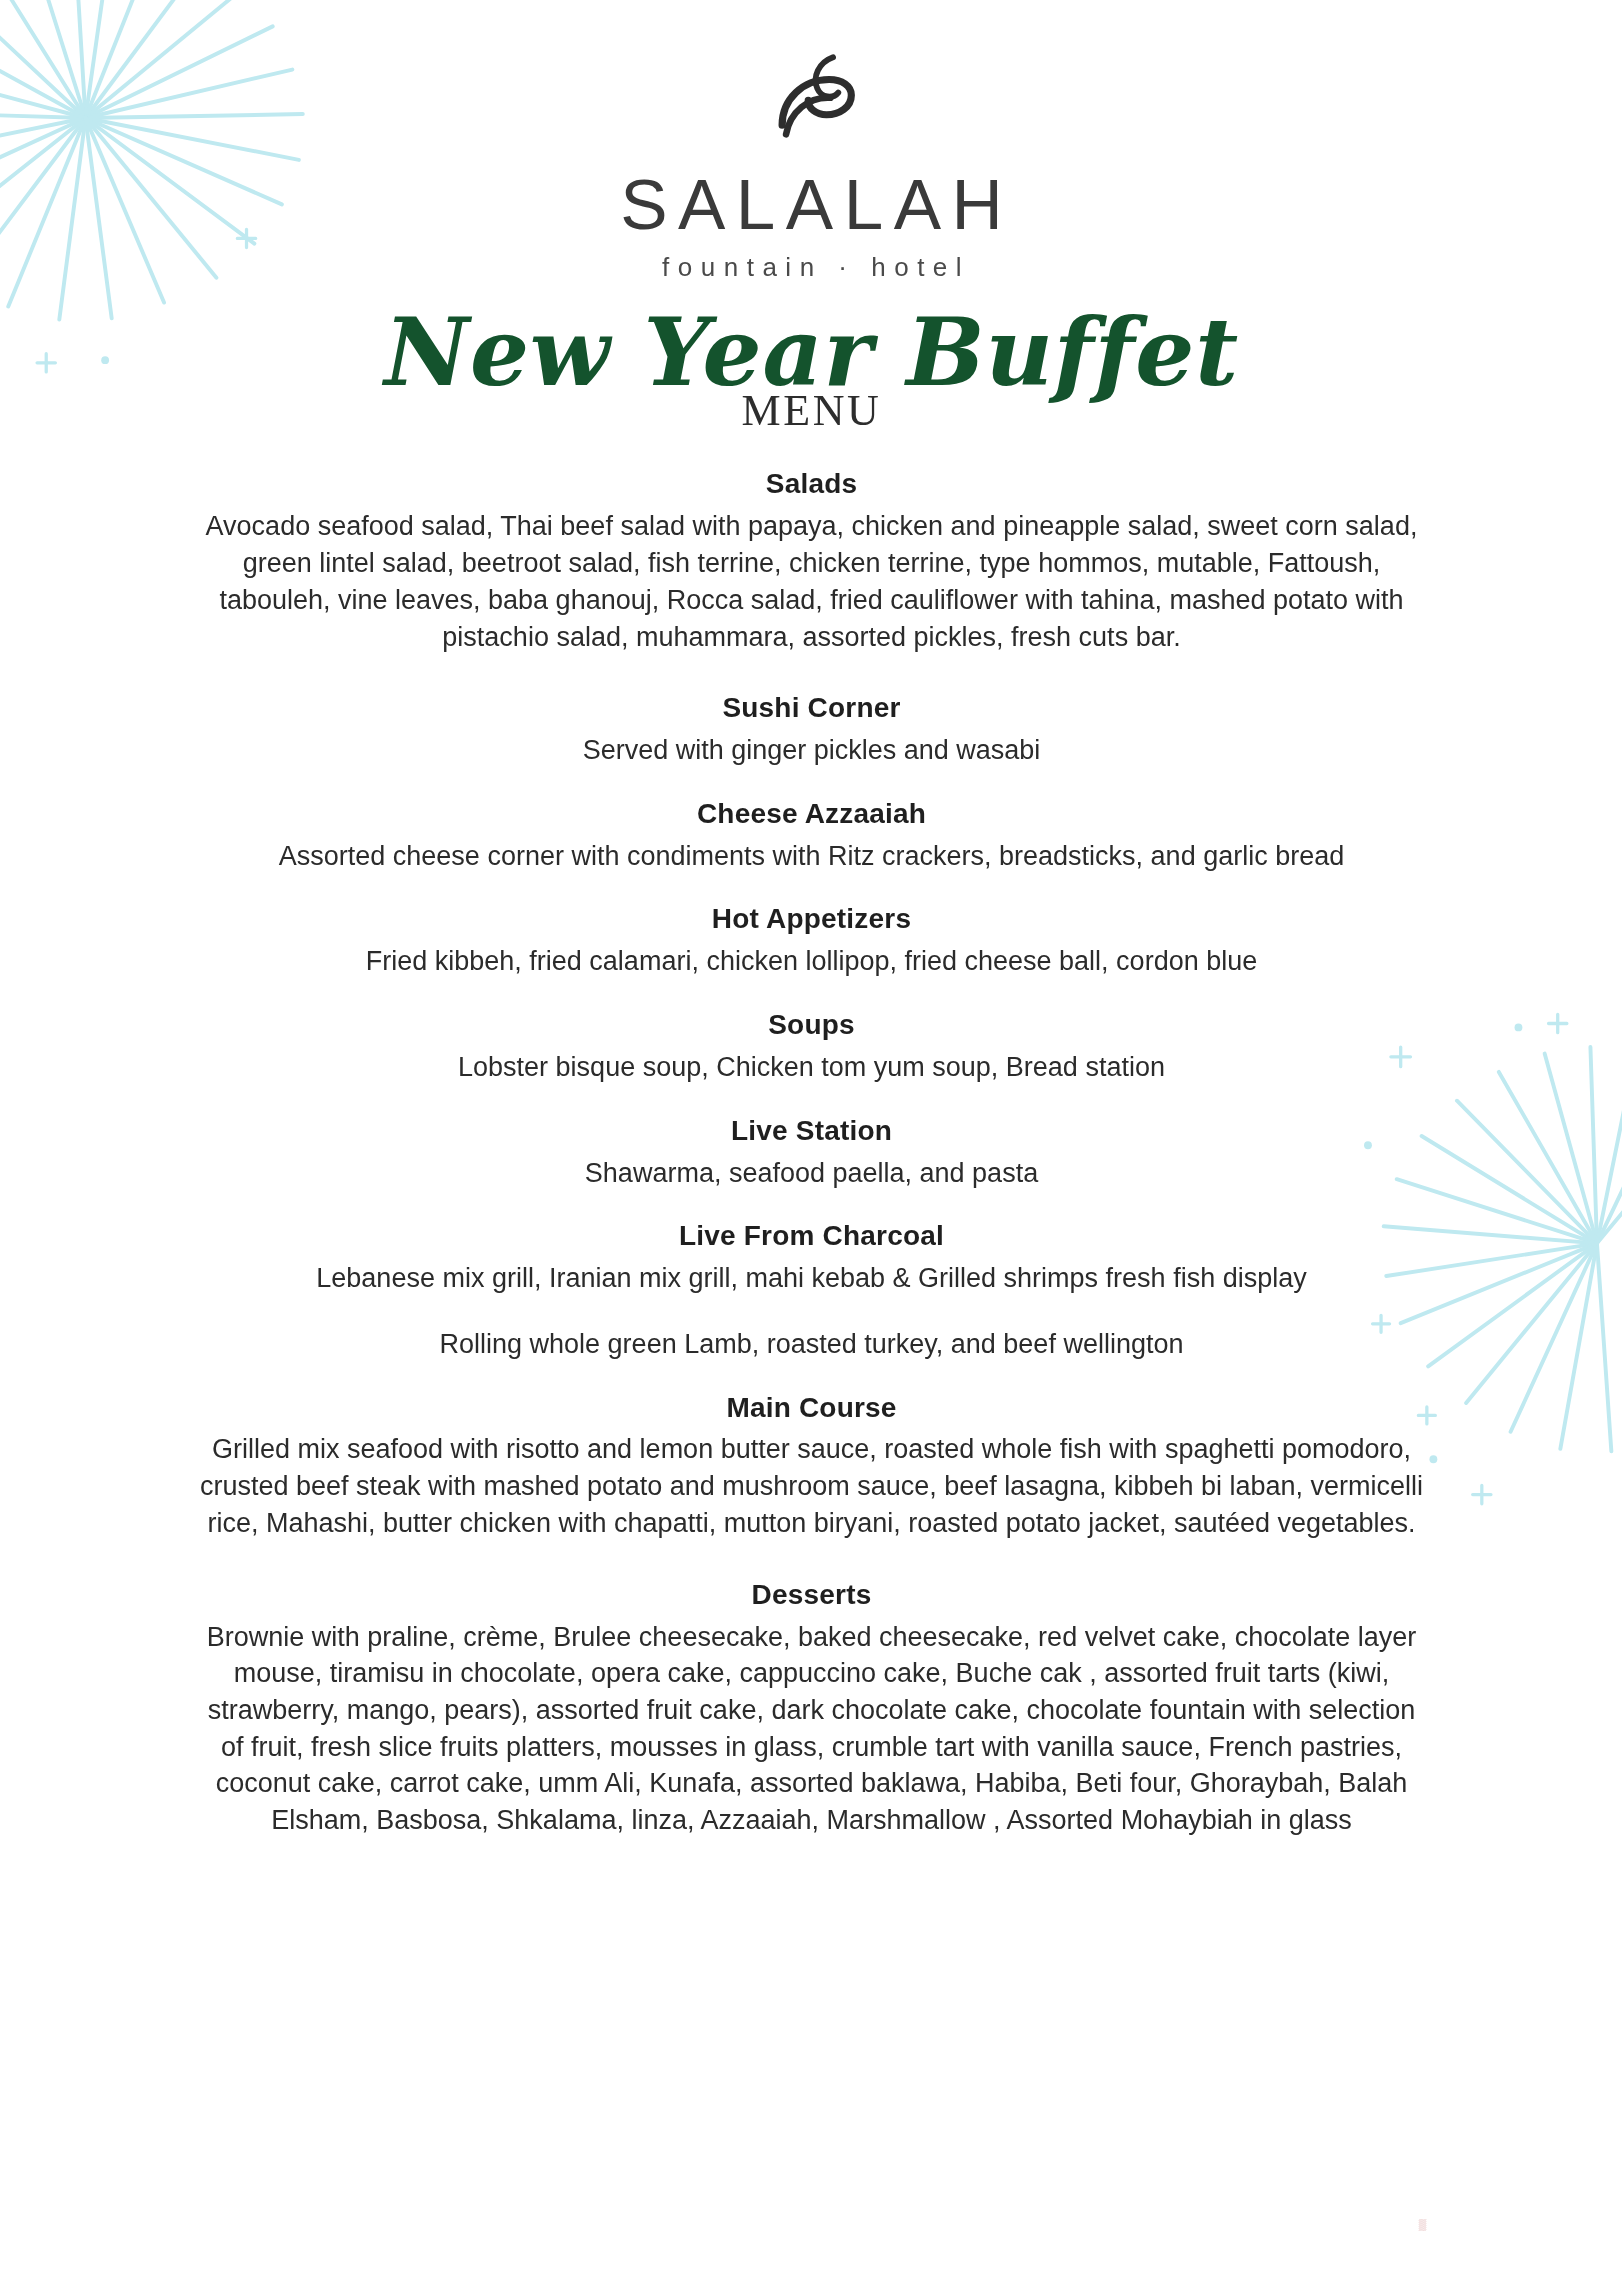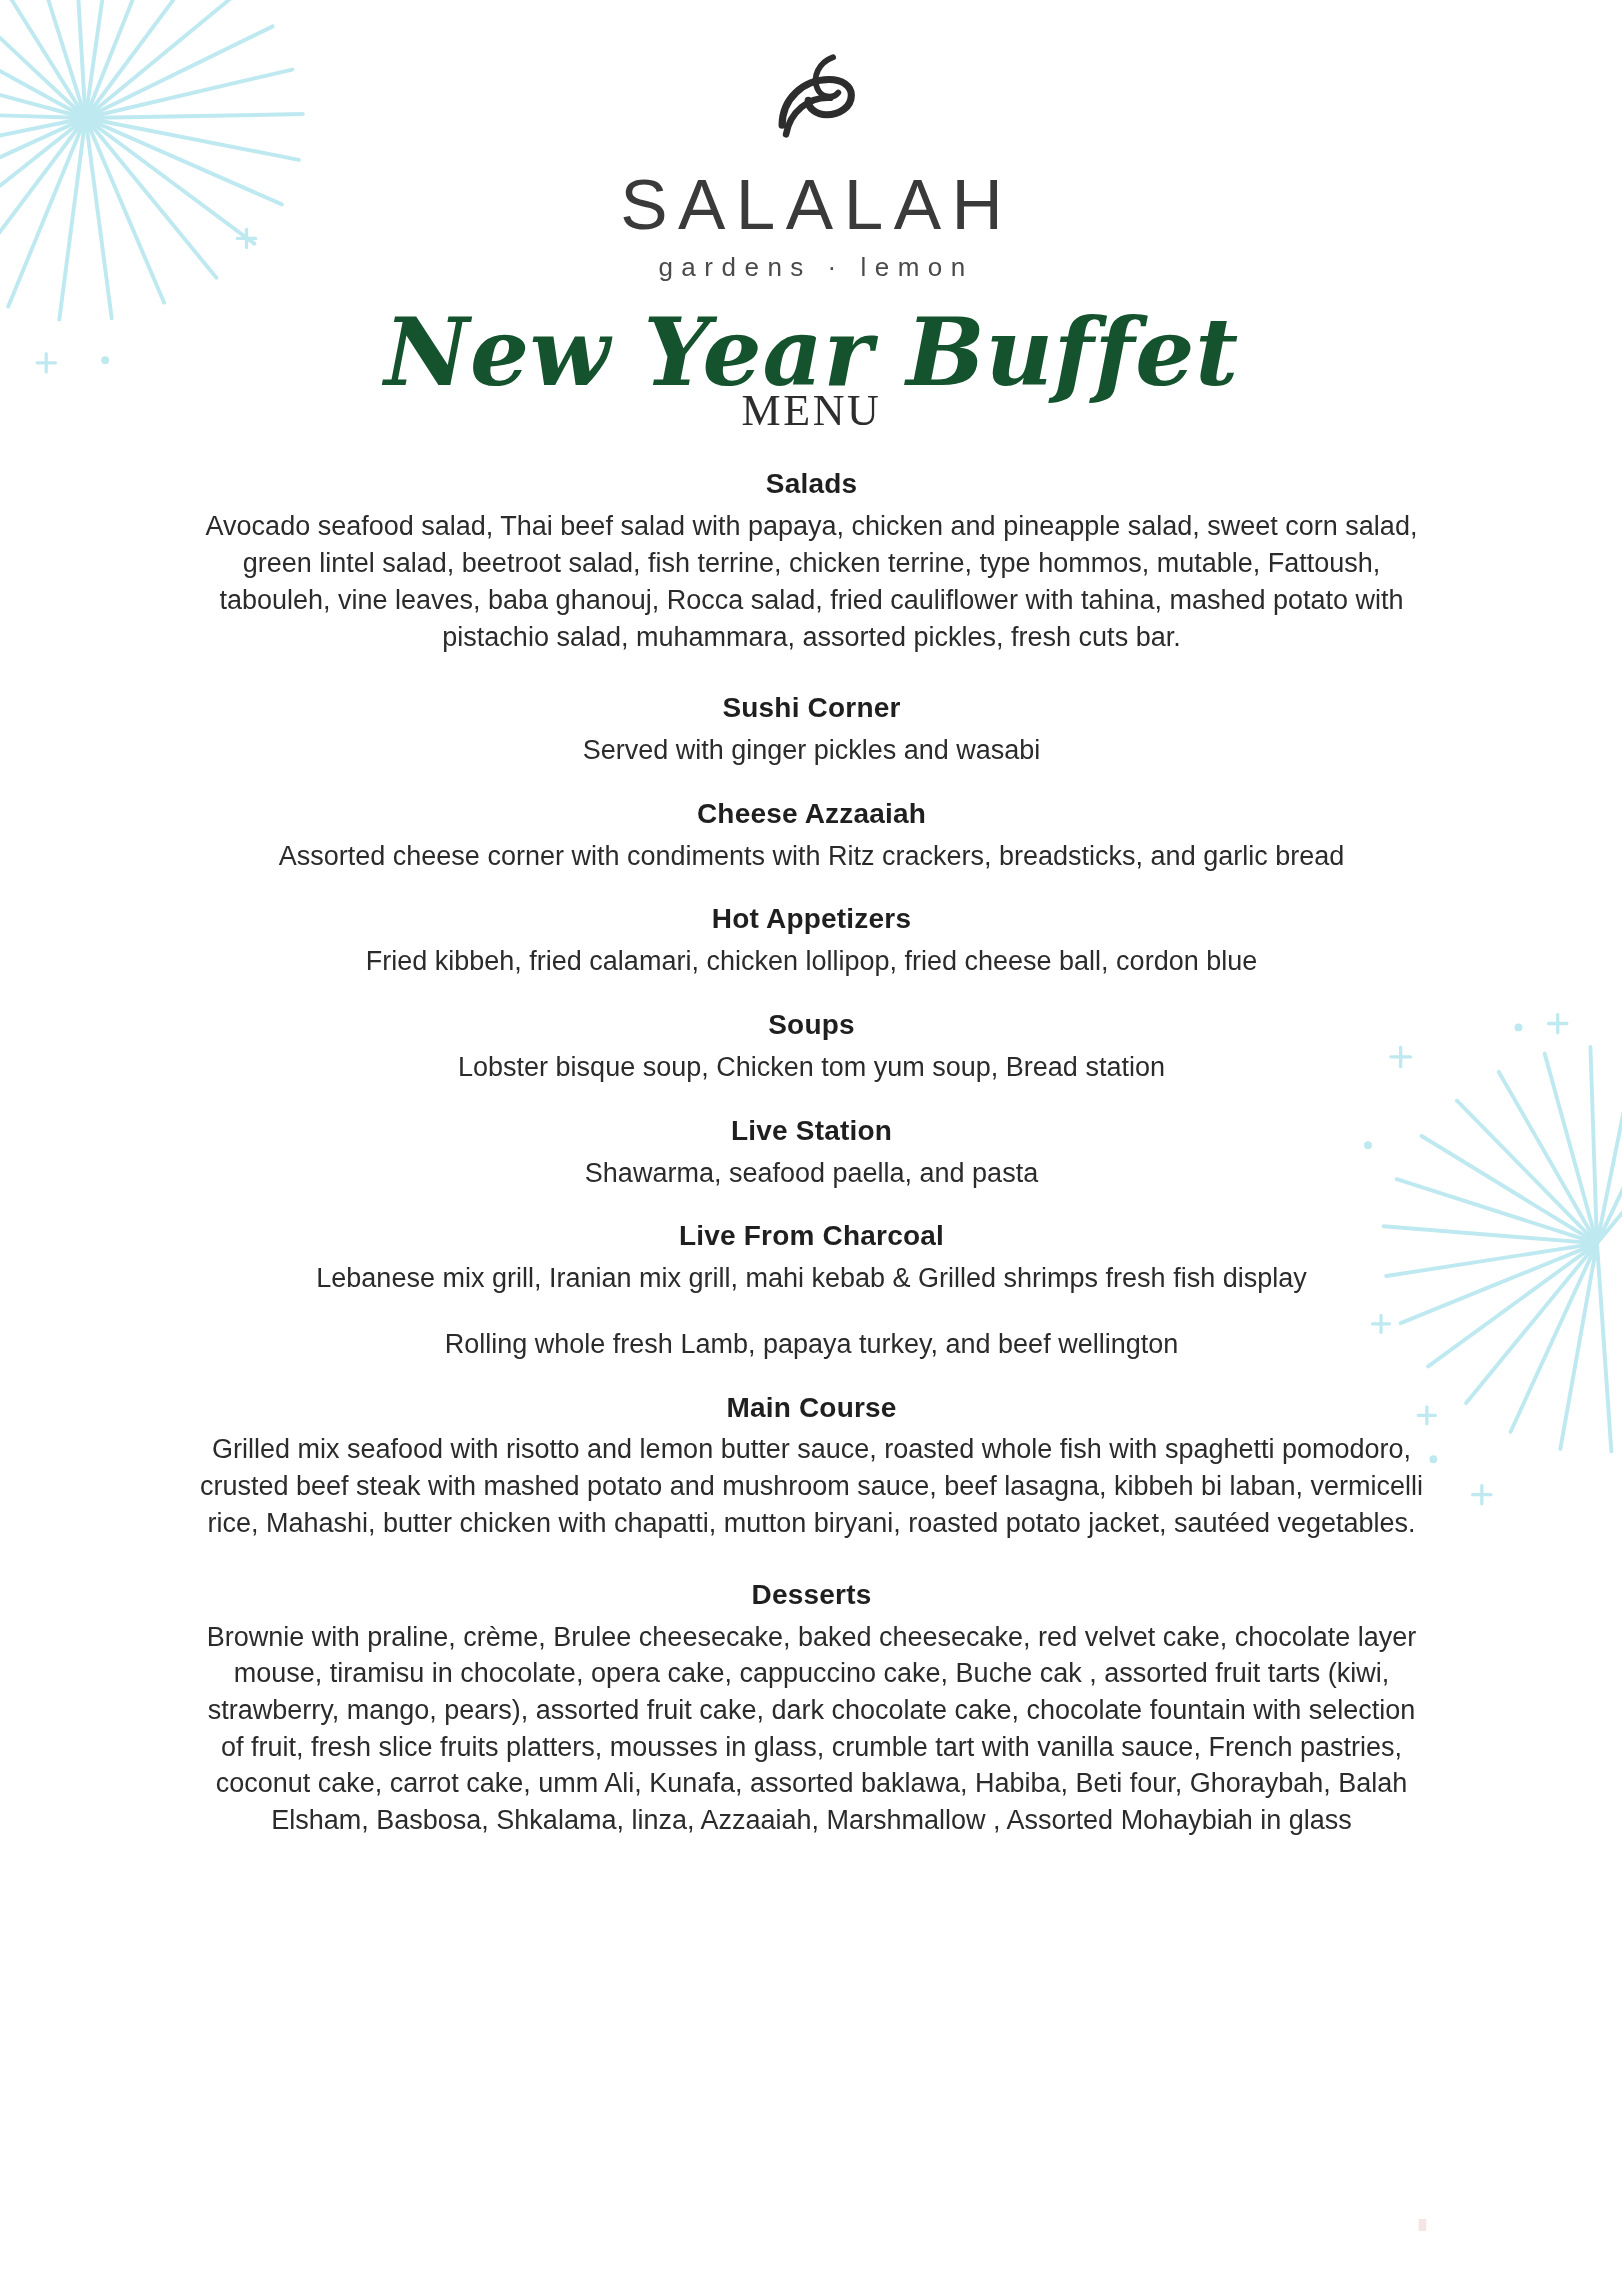--- a/index.html
+++ b/index.html
@@ -216,21 +216,21 @@
 
   <div class="logo-block">
     <div class="logo-mark">
       <svg width="111" height="111" viewBox="0 0 170 170" fill="none">
         <path d="M118 28 C96 36, 86 58, 94 76 C100 90, 118 92, 126 82" stroke="#2d2d2d" stroke-width="9" stroke-linecap="round" fill="none"></path>
         <path d="M40 132 C40 92, 72 62, 112 62 C132 62, 146 72, 146 86 C146 104, 128 116, 108 116 C92 116, 80 106, 80 94" stroke="#2d2d2d" stroke-width="11" stroke-linecap="round" fill="none"></path>
         <path d="M46 146 C52 112, 80 88, 114 90" stroke="#2d2d2d" stroke-width="10" stroke-linecap="round" fill="none"></path>
       </svg>
     </div>
     <div class="logo-name">SALALAH</div>
-    <div class="logo-sub">gardens · lemon</div>
+    <div class="logo-sub">fountain · hotel</div>
   </div>
 
   <div class="title-block">
     <div class="title-script">New Year Buffet</div>
     <div class="title-menu">MENU</div>
   </div>
 
   <div class="menu">
 
     <div class="section gap-large">
@@ -262,21 +262,21 @@
       <div class="section-title">Live Station</div>
       <div class="section-body">Shawarma, seafood paella, and pasta</div>
     </div>
 
     <div class="section">
       <div class="section-title">Live From Charcoal</div>
       <div class="section-body">Lebanese mix grill, Iranian mix grill, mahi kebab &amp; Grilled shrimps fresh fish display</div>
     </div>
 
     <div class="section">
-      <div class="section-body">Rolling whole fresh Lamb, papaya turkey, and beef wellington</div>
+      <div class="section-body">Rolling whole green Lamb, roasted turkey, and beef wellington</div>
     </div>
 
     <div class="section gap-large">
       <div class="section-title">Main Course</div>
       <div class="section-body">Grilled mix seafood with risotto and lemon butter sauce, roasted whole fish with spaghetti pomodoro, crusted beef steak with mashed potato and mushroom sauce, beef lasagna, kibbeh bi laban, vermicelli rice, Mahashi, butter chicken with chapatti, mutton biryani, roasted potato jacket, sautéed vegetables.</div>
     </div>
 
     <div class="section">
       <div class="section-title">Desserts</div>
       <div class="section-body">Brownie with praline, crème, Brulee cheesecake, baked cheesecake, red velvet cake, chocolate layer mouse, tiramisu in chocolate, opera cake, cappuccino cake, Buche cak , assorted fruit tarts (kiwi, strawberry, mango, pears), assorted fruit cake, dark chocolate cake, chocolate fountain with selection of fruit, fresh slice fruits platters, mousses in glass, crumble tart with vanilla sauce, French pastries, coconut cake, carrot cake,  umm Ali, Kunafa, assorted baklawa, Habiba, Beti four, Ghoraybah, Balah Elsham, Basbosa, Shkalama, linza, Azzaaiah, Marshmallow , Assorted Mohaybiah in glass</div>

